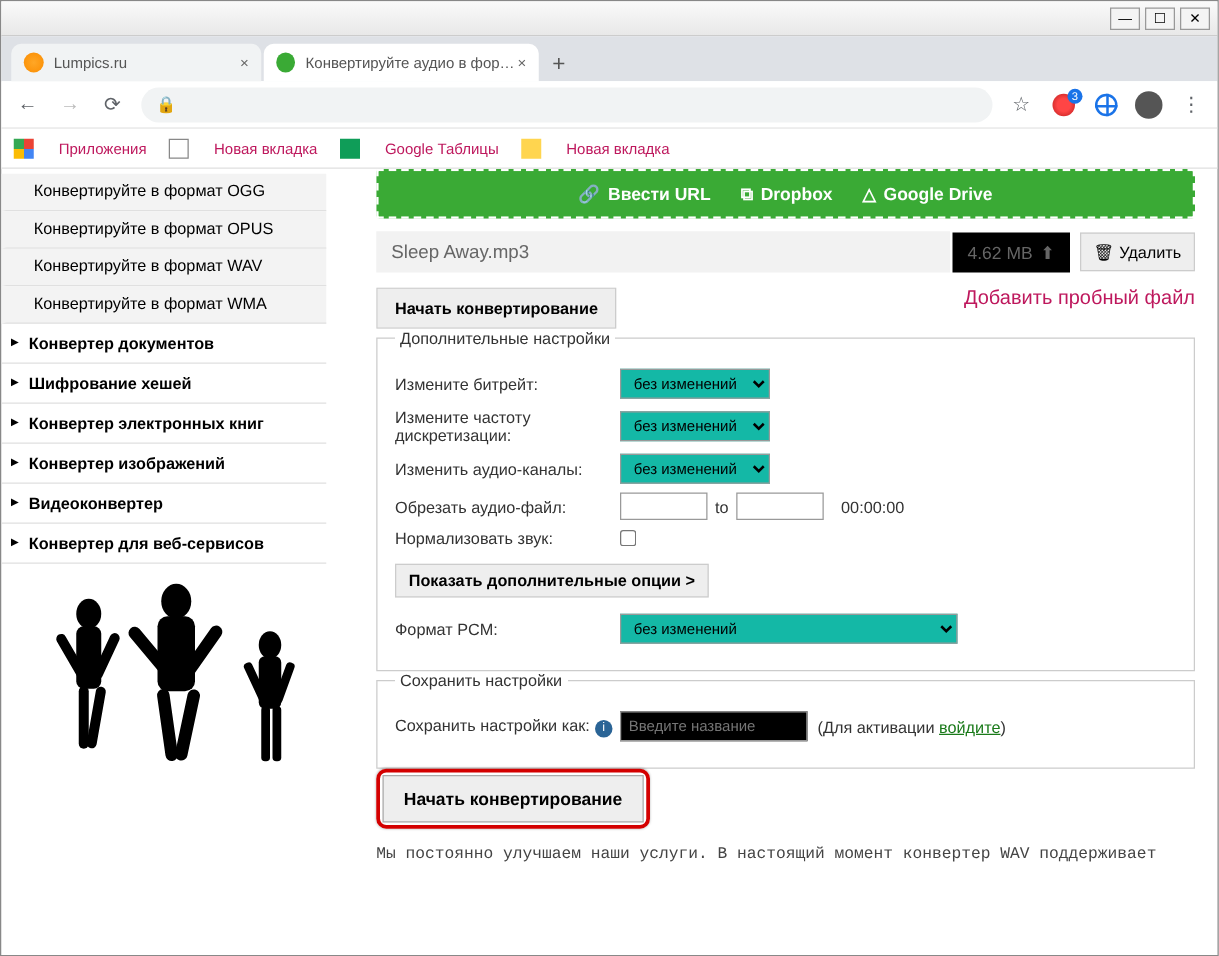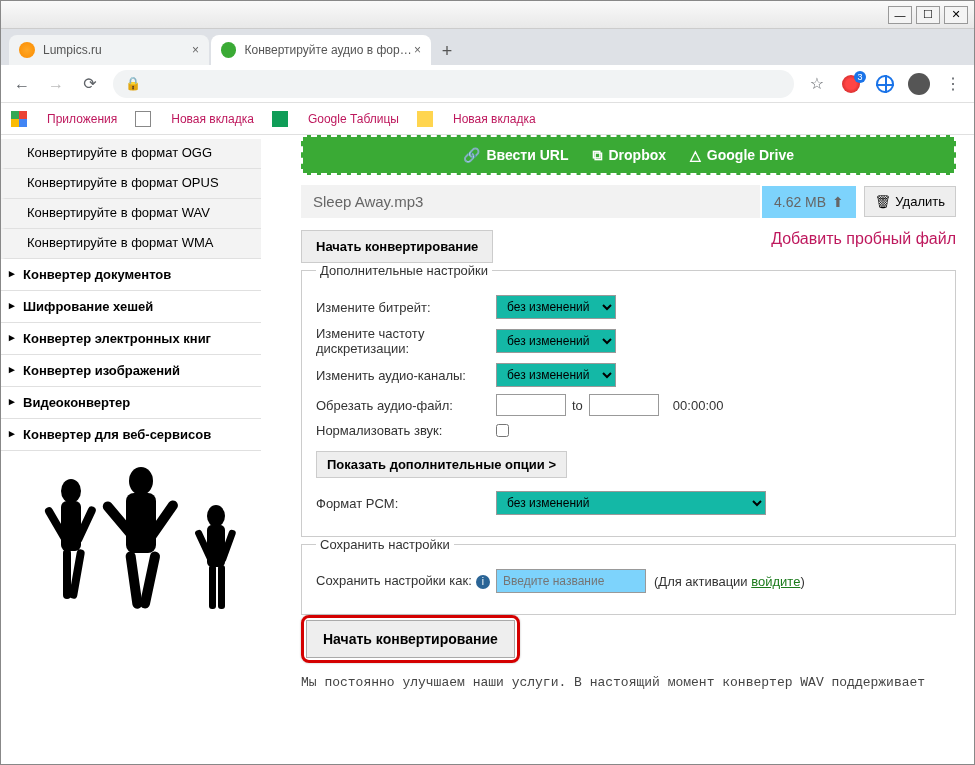--- a/index.html
+++ b/index.html
@@ -32,33 +32,33 @@
 .sideitem { padding: 6px 8px 6px 22px; line-height: 1.3; border-bottom: 1px solid #fff; border-left: 4px solid transparent; cursor: pointer; }
 .sideitem.sub { background: #f3f3f3; border-bottom: 1px solid #e0e0e0; }
 .sidecat { font-weight: bold; padding: 8px 8px 8px 22px; position: relative; border-bottom: 1px solid #e0e0e0; cursor: pointer; }
 .sidecat::before { content: "▸"; position: absolute; left: 8px; font-size: 11px; }
 .silhouette { height: 170px; margin: 10px; background: #fff; position: relative; }
 .main { flex: 1; padding: 0 18px 20px 40px; font-size: 13px; color: #333; }
 .uploadbar { background: #3aaa35; border: 2px dashed #fff; color: #fff; display: flex; justify-content: center; align-items: center; gap: 24px; height: 40px; margin-bottom: 10px; border-radius: 2px; }
 .uploadbar .opt { display: flex; align-items: center; gap: 6px; font-weight: bold; font-size: 14px; cursor: pointer; }
 .filerow { display: flex; align-items: center; margin-bottom: 12px; }
 .fname { flex: 1; background: #f2f2f2; padding: 8px 12px; color: #666; font-size: 15px; }
-.fsize { background: #7dd3fc; padding: 8px 12px; font-size: 14px; color: #666; margin-left: 2px; display:flex; align-items:center; gap:6px;}
+.fsize { background: #000000; padding: 8px 12px; font-size: 14px; color: #666; margin-left: 2px; display:flex; align-items:center; gap:6px;}
 .delbtn { background: #eee; border: 1px solid #ccc; padding: 7px 10px; margin-left: 8px; font-size: 13px; cursor: pointer; display:flex; align-items:center; gap:4px; }
 .startbtn { background: #eee; border: 1px solid #ccc; padding: 8px 14px; font-size: 13px; font-weight: bold; cursor: pointer; }
 .addtrial { float: right; font-size: 16px; color: #be185d; cursor: pointer; }
 fieldset { border: 1px solid #ccc; padding: 10px 14px 14px 14px; }
 legend { font-size: 13px; padding: 0 4px; color: #333; }
 .row { display: flex; align-items: center; margin: 7px 0; }
 .row .lbl { width: 180px; color: #333; }
 select { background: #14b8a6; border: 1px solid #999; padding: 3px 6px; font-size: 12px; min-width: 120px; }
 select.wide { width: 270px; }
 input[type=text].trim { width: 70px; border: 1px solid #999; padding: 3px; font-size: 12px; }
 .showmore { background: #eee; border: 1px solid #ccc; padding: 5px 10px; font-size: 13px; font-weight: bold; cursor: pointer; margin: 6px 0; }
-.savename { border: 1px solid #999; background: #7dd3fc; padding: 4px 6px; font-size: 12px; width: 150px; color: #666; }
+.savename { border: 1px solid #999; background: #000000; padding: 4px 6px; font-size: 12px; width: 150px; color: #666; }
 .link { color: #1a7a1a; text-decoration: underline; cursor: pointer; }
 .startbtn2 { background: #eee; border: 1px solid #aaa; padding: 10px 16px; font-size: 14px; font-weight: bold; cursor: pointer; margin-top: 16px; }
 .highlight { border: 3px solid #d40000; border-radius: 8px; padding: 2px; display: inline-block; box-shadow: 0 0 2px rgba(0,0,0,.3); }
 .foottext { font-size: 13px; color: #444; margin-top: 12px; font-family: Liberation Mono, monospace; }
 .info-icon { display:inline-block; width:14px; height:14px; border-radius:50%; background:#2a6496; color:#fff; font-size:10px; text-align:center; line-height:14px; margin-left:4px; }
 </style>
 </head>
 <body>
 
 <div class="titlebar">

